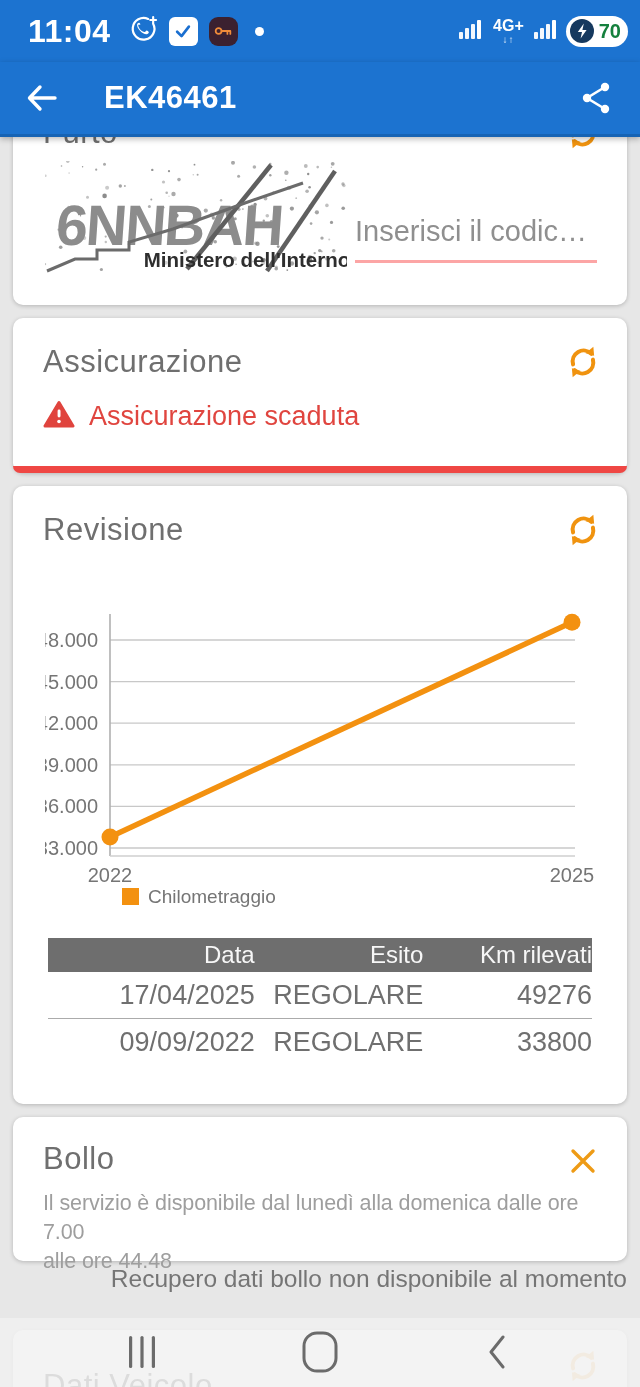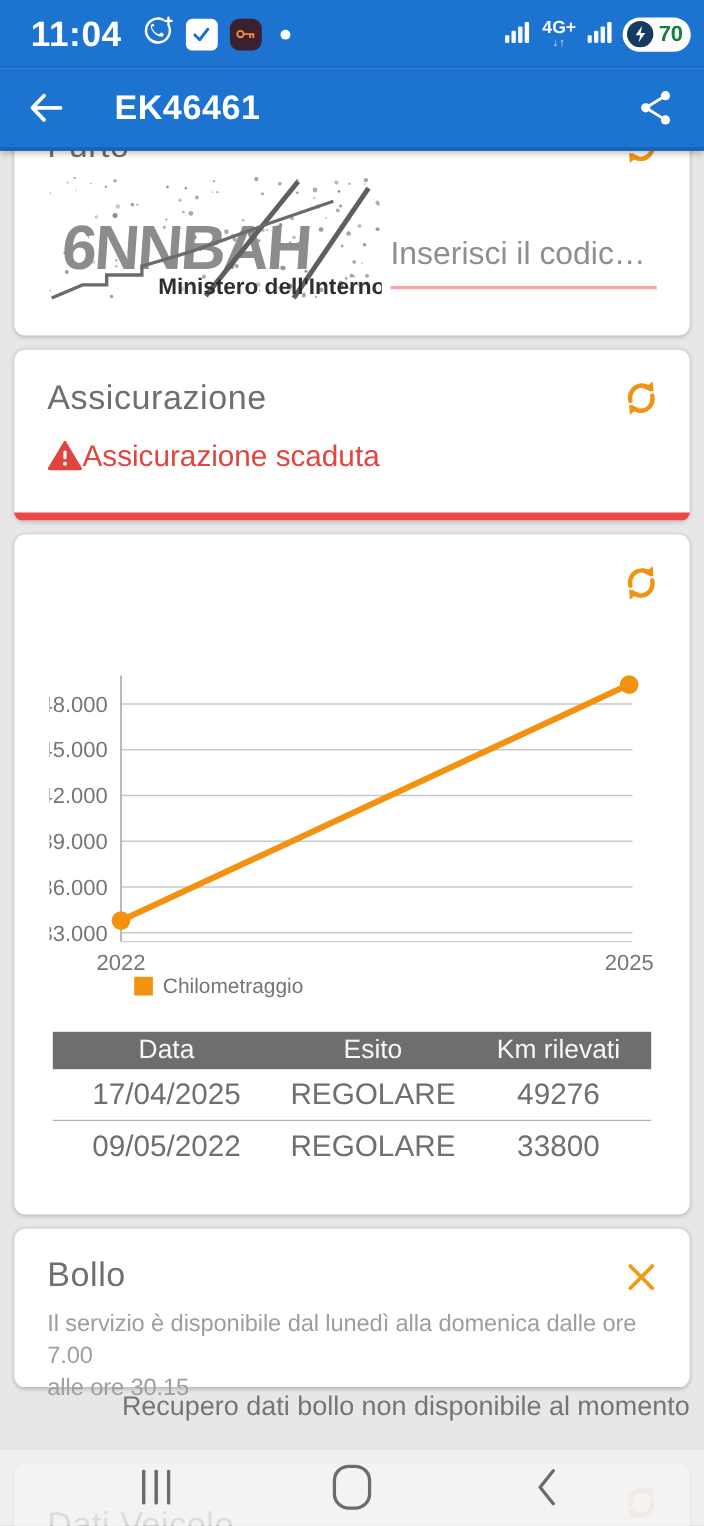--- a/index.html
+++ b/index.html
@@ -52,33 +52,33 @@
   .furto-input{
     position:absolute;left:342px;top:108px;width:242px;height:60px;
     border:none;border-bottom:3px solid #fca5a5;background:transparent;outline:none;
     font-family:inherit;font-size:29px;color:#555;padding:0;box-sizing:border-box;
   }
   .furto-input::placeholder{color:#8f8f8f;opacity:1;}
   
   #card-assicurazione{top:318px;height:155px;}
   #card-assicurazione .card-title{top:26px;}
   #card-assicurazione .card-refresh{top:26px;}
-  .warn-row{position:absolute;left:30px;top:82px;display:flex;}
+  .warn-row{position:absolute;left:30px;top:82px;display:flex;align-items:center;gap:14px;}
   .warn-text{color:var(--red);font-size:27px;}
   .red-bar{position:absolute;left:0;right:0;bottom:0;height:7px;background:var(--red-bar);border-radius:0 0 10px 10px;}
   
   #card-revisione{top:486px;height:618px;}
   #card-revisione .card-title{top:26px;}
   #card-revisione .card-refresh{top:26px;}
   .chart-wrap{position:absolute;left:32px;top:112px;width:560px;height:312px;}
   .rev-table{position:absolute;left:35px;top:452px;width:544px;font-size:27px;color:var(--title-gray);}
   .rt-head{display:flex;background:#6e6e6e;color:#f7f7f7;font-size:24px;height:34px;align-items:center;}
   .rt-row{display:flex;height:46px;align-items:center;}
   .rt-row + .rt-row{border-top:1px solid #ababab;}
-  .rt-c{text-align:center;}
+  .rt-c{text-align:right;}
   .rt-c1{width:38%;} .rt-c2{width:31%;} .rt-c3{width:31%;}
   
   #card-bollo{top:1117px;height:144px;}
   #card-bollo .card-title{top:24px;}
   .bollo-close{position:absolute;right:28px;top:28px;width:32px;height:32px;cursor:pointer;}
   .bollo-sub{
     position:absolute;left:30px;top:72px;width:560px;color:var(--sub-gray);
     font-size:21.5px;line-height:29px;white-space:pre-line;letter-spacing:-.1px;
   }
   .bollo-msg{position:absolute;left:0;right:0;top:148px;text-align:right;color:var(--body-gray);font-size:24.5px;padding-left:24px;}
@@ -324,20 +324,21 @@
           <rect x="14.6" y="9.5" width="2.9" height="8" rx="1.4" fill="#fff"></rect>
           <circle cx="16" cy="21.5" r="1.8" fill="#fff"></circle>
         </svg>
       </span>
       <span class="warn-text">Assicurazione scaduta</span>
     </div>
     <div class="red-bar"></div>
   </div>
 
   <div class="card" id="card-revisione">
+    <div class="card-title">Revisione</div>
     <div class="card-refresh" style="color:var(--accent)">
       <svg width="36" height="36" viewBox="0 0 24 24">
           <use href="#icon-refresh-def"></use>
         </svg>
     </div>
     <div class="chart-wrap">
       <svg id="rev-chart" width="560" height="312" viewBox="0 0 560 312">
           <line x1="65" y1="42" x2="530" y2="42" stroke="#c8c8c8" stroke-width="1.3"></line>
           <text x="53" y="49" text-anchor="end" font-size="20" fill="#757575">48.000</text>
           <line x1="65" y1="83.6" x2="530" y2="83.6" stroke="#c8c8c8" stroke-width="1.3"></line>
@@ -367,37 +368,37 @@
           <span class="rt-c rt-c2">Esito</span>
           <span class="rt-c rt-c3">Km rilevati</span>
         </div>
       <div id="rev-tbody">
           <div class="rt-row">
             <span class="rt-c rt-c1">17/04/2025</span>
             <span class="rt-c rt-c2">REGOLARE</span>
             <span class="rt-c rt-c3">49276</span>
           </div>
           <div class="rt-row">
-            <span class="rt-c rt-c1">09/05/2022</span>
+            <span class="rt-c rt-c1">09/09/2022</span>
             <span class="rt-c rt-c2">REGOLARE</span>
             <span class="rt-c rt-c3">33800</span>
           </div>
         </div>
     </div>
   </div>
 
   <div class="card" id="card-bollo">
     <div class="card-title">Bollo</div>
     <div class="bollo-close">
       <svg width="32" height="32" viewBox="0 0 32 32">
           <path d="M6 6l20 20M26 6L6 26" stroke="#ee9b16" stroke-width="3.4" stroke-linecap="round"></path>
         </svg>
     </div>
     <div class="bollo-sub">Il servizio è disponibile dal lunedì alla domenica dalle ore 7.00
-alle ore 30.15</div>
+alle ore 44.48</div>
     <div class="bollo-msg">Recupero dati bollo non disponibile al momento</div>
   </div>
 
   <div class="card" id="card-dati">
     <div class="card-title">Dati Veicolo</div>
     <div class="card-refresh" style="color:var(--accent)">
       <svg width="36" height="36" viewBox="0 0 24 24">
           <use href="#icon-refresh-def"></use>
         </svg>
     </div>

